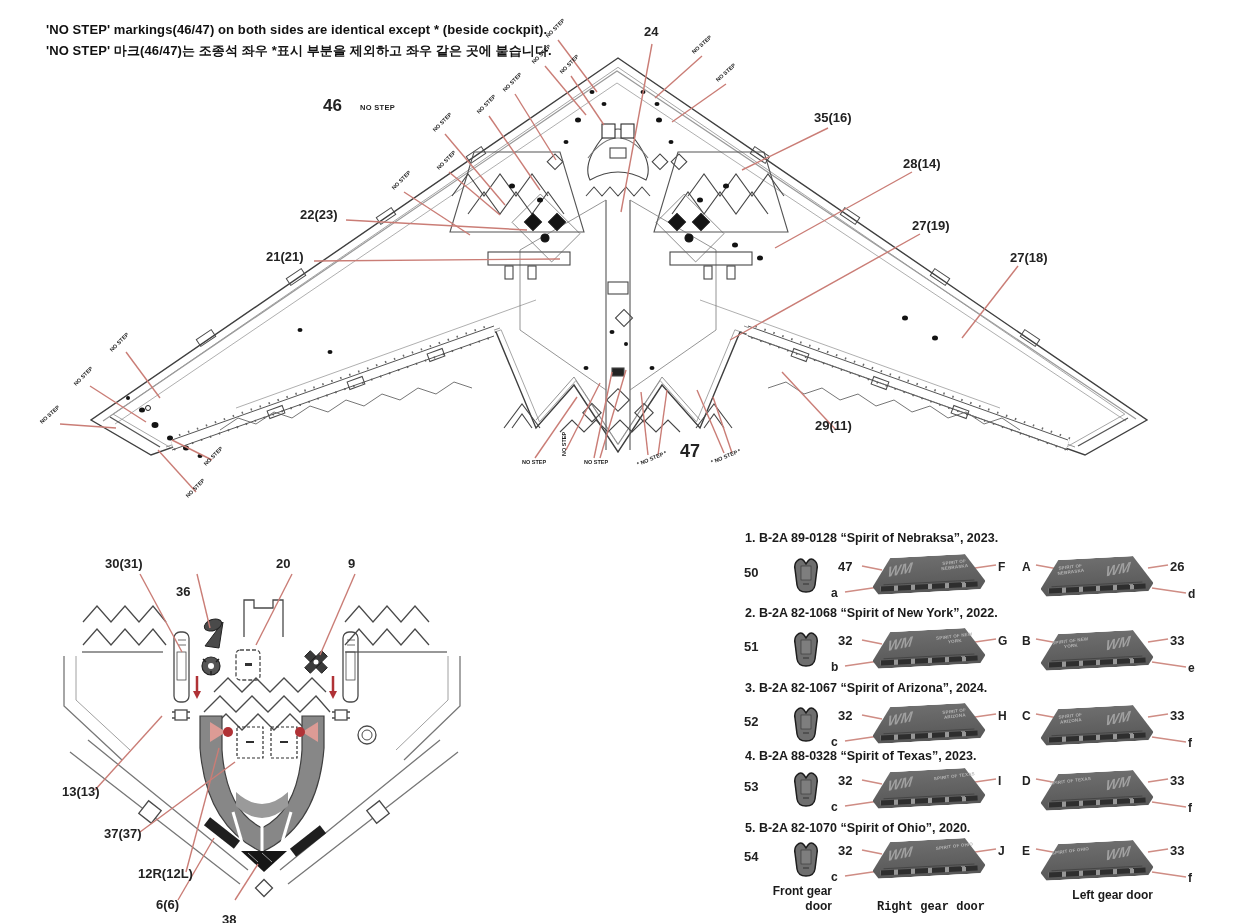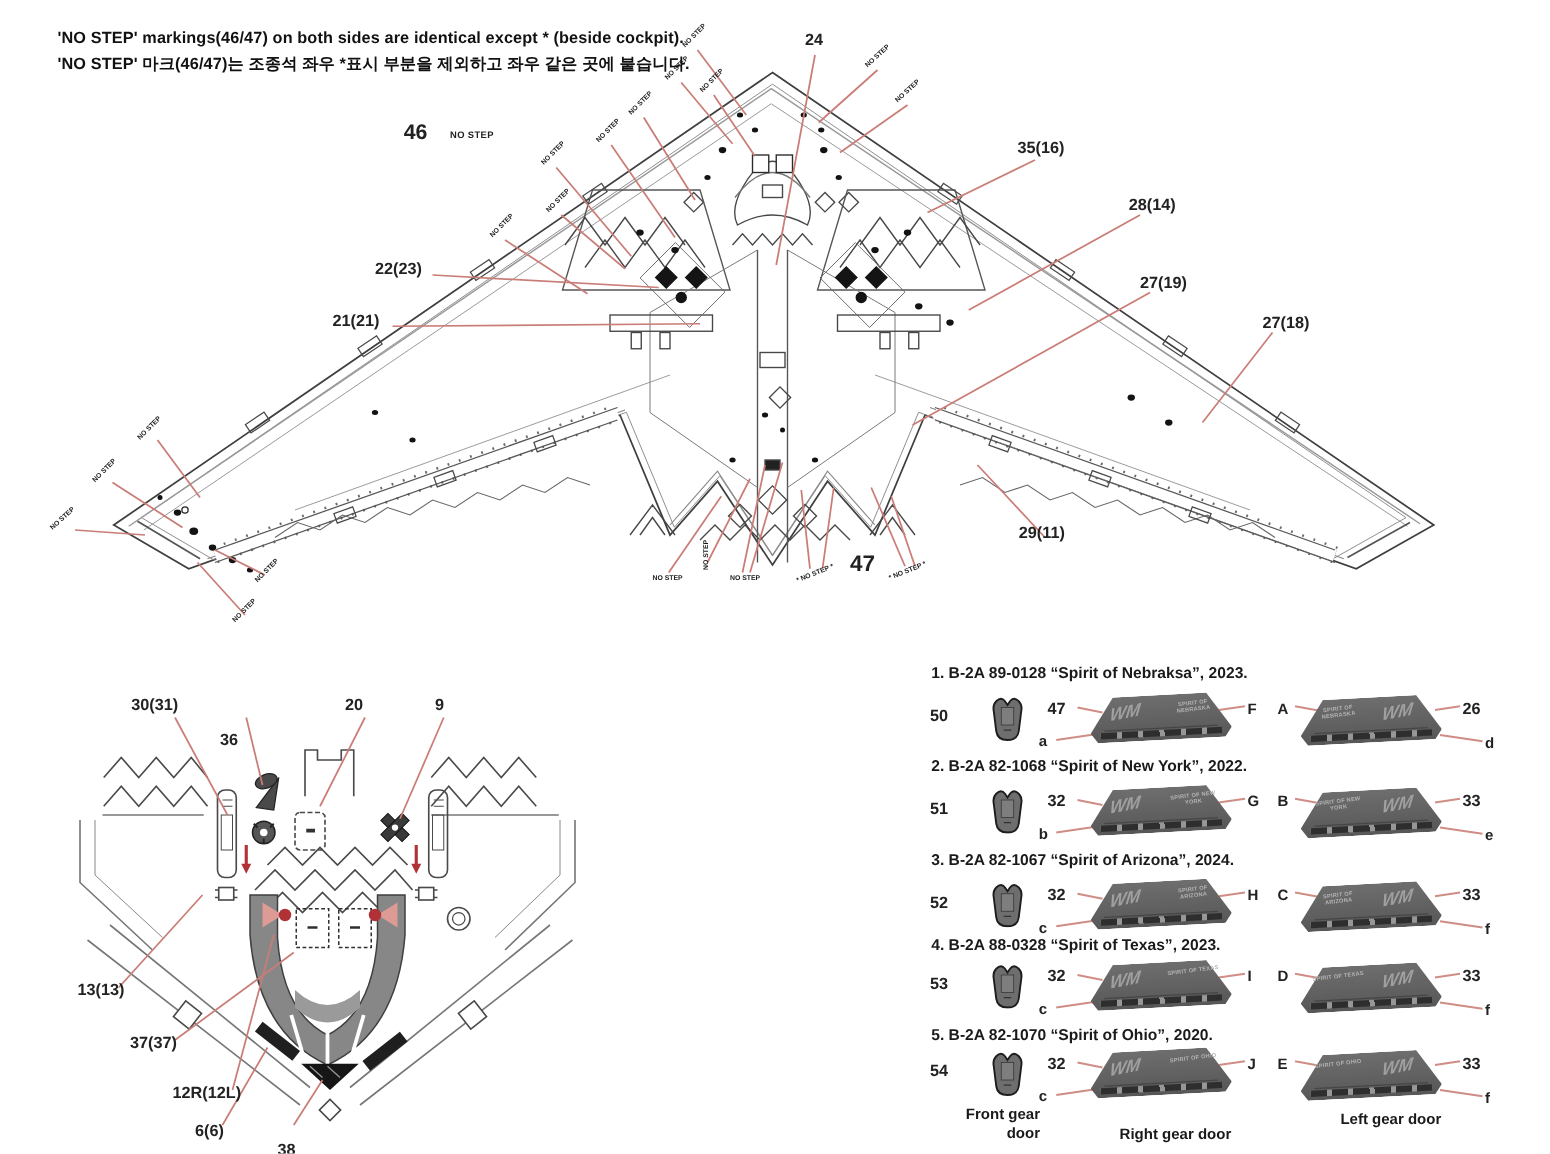--- a/index.html
+++ b/index.html
@@ -545,16 +545,16 @@
   <div class="door-face"></div>
   <span class="door-name">SPIRIT OF OHIO</span>
   <span class="wm">WM</span>
   <div class="door-edge"></div>
   <div class="door-band"></div>
 </div>
 <div class="vnum" style="left:1170px;top:843px;">33</div>
 <div class="vletter" style="left:1188px;top:871px;">f</div>
 
 <div class="vfoot" style="left:770px;top:884px;width:62px;">Front gear door</div>
-<div class="vfoot" style="left:872px;top:900px;width:113px;">Right gear door</div>
+<div class="vfoot" style="left:872px;top:900px;width:113px;font-family:Liberation Mono, monospace;">Right gear door</div>
 <div class="vfoot" style="left:1040px;top:888px;width:113px;">Left gear door</div>
 
 </div>
 
 </body></html>

